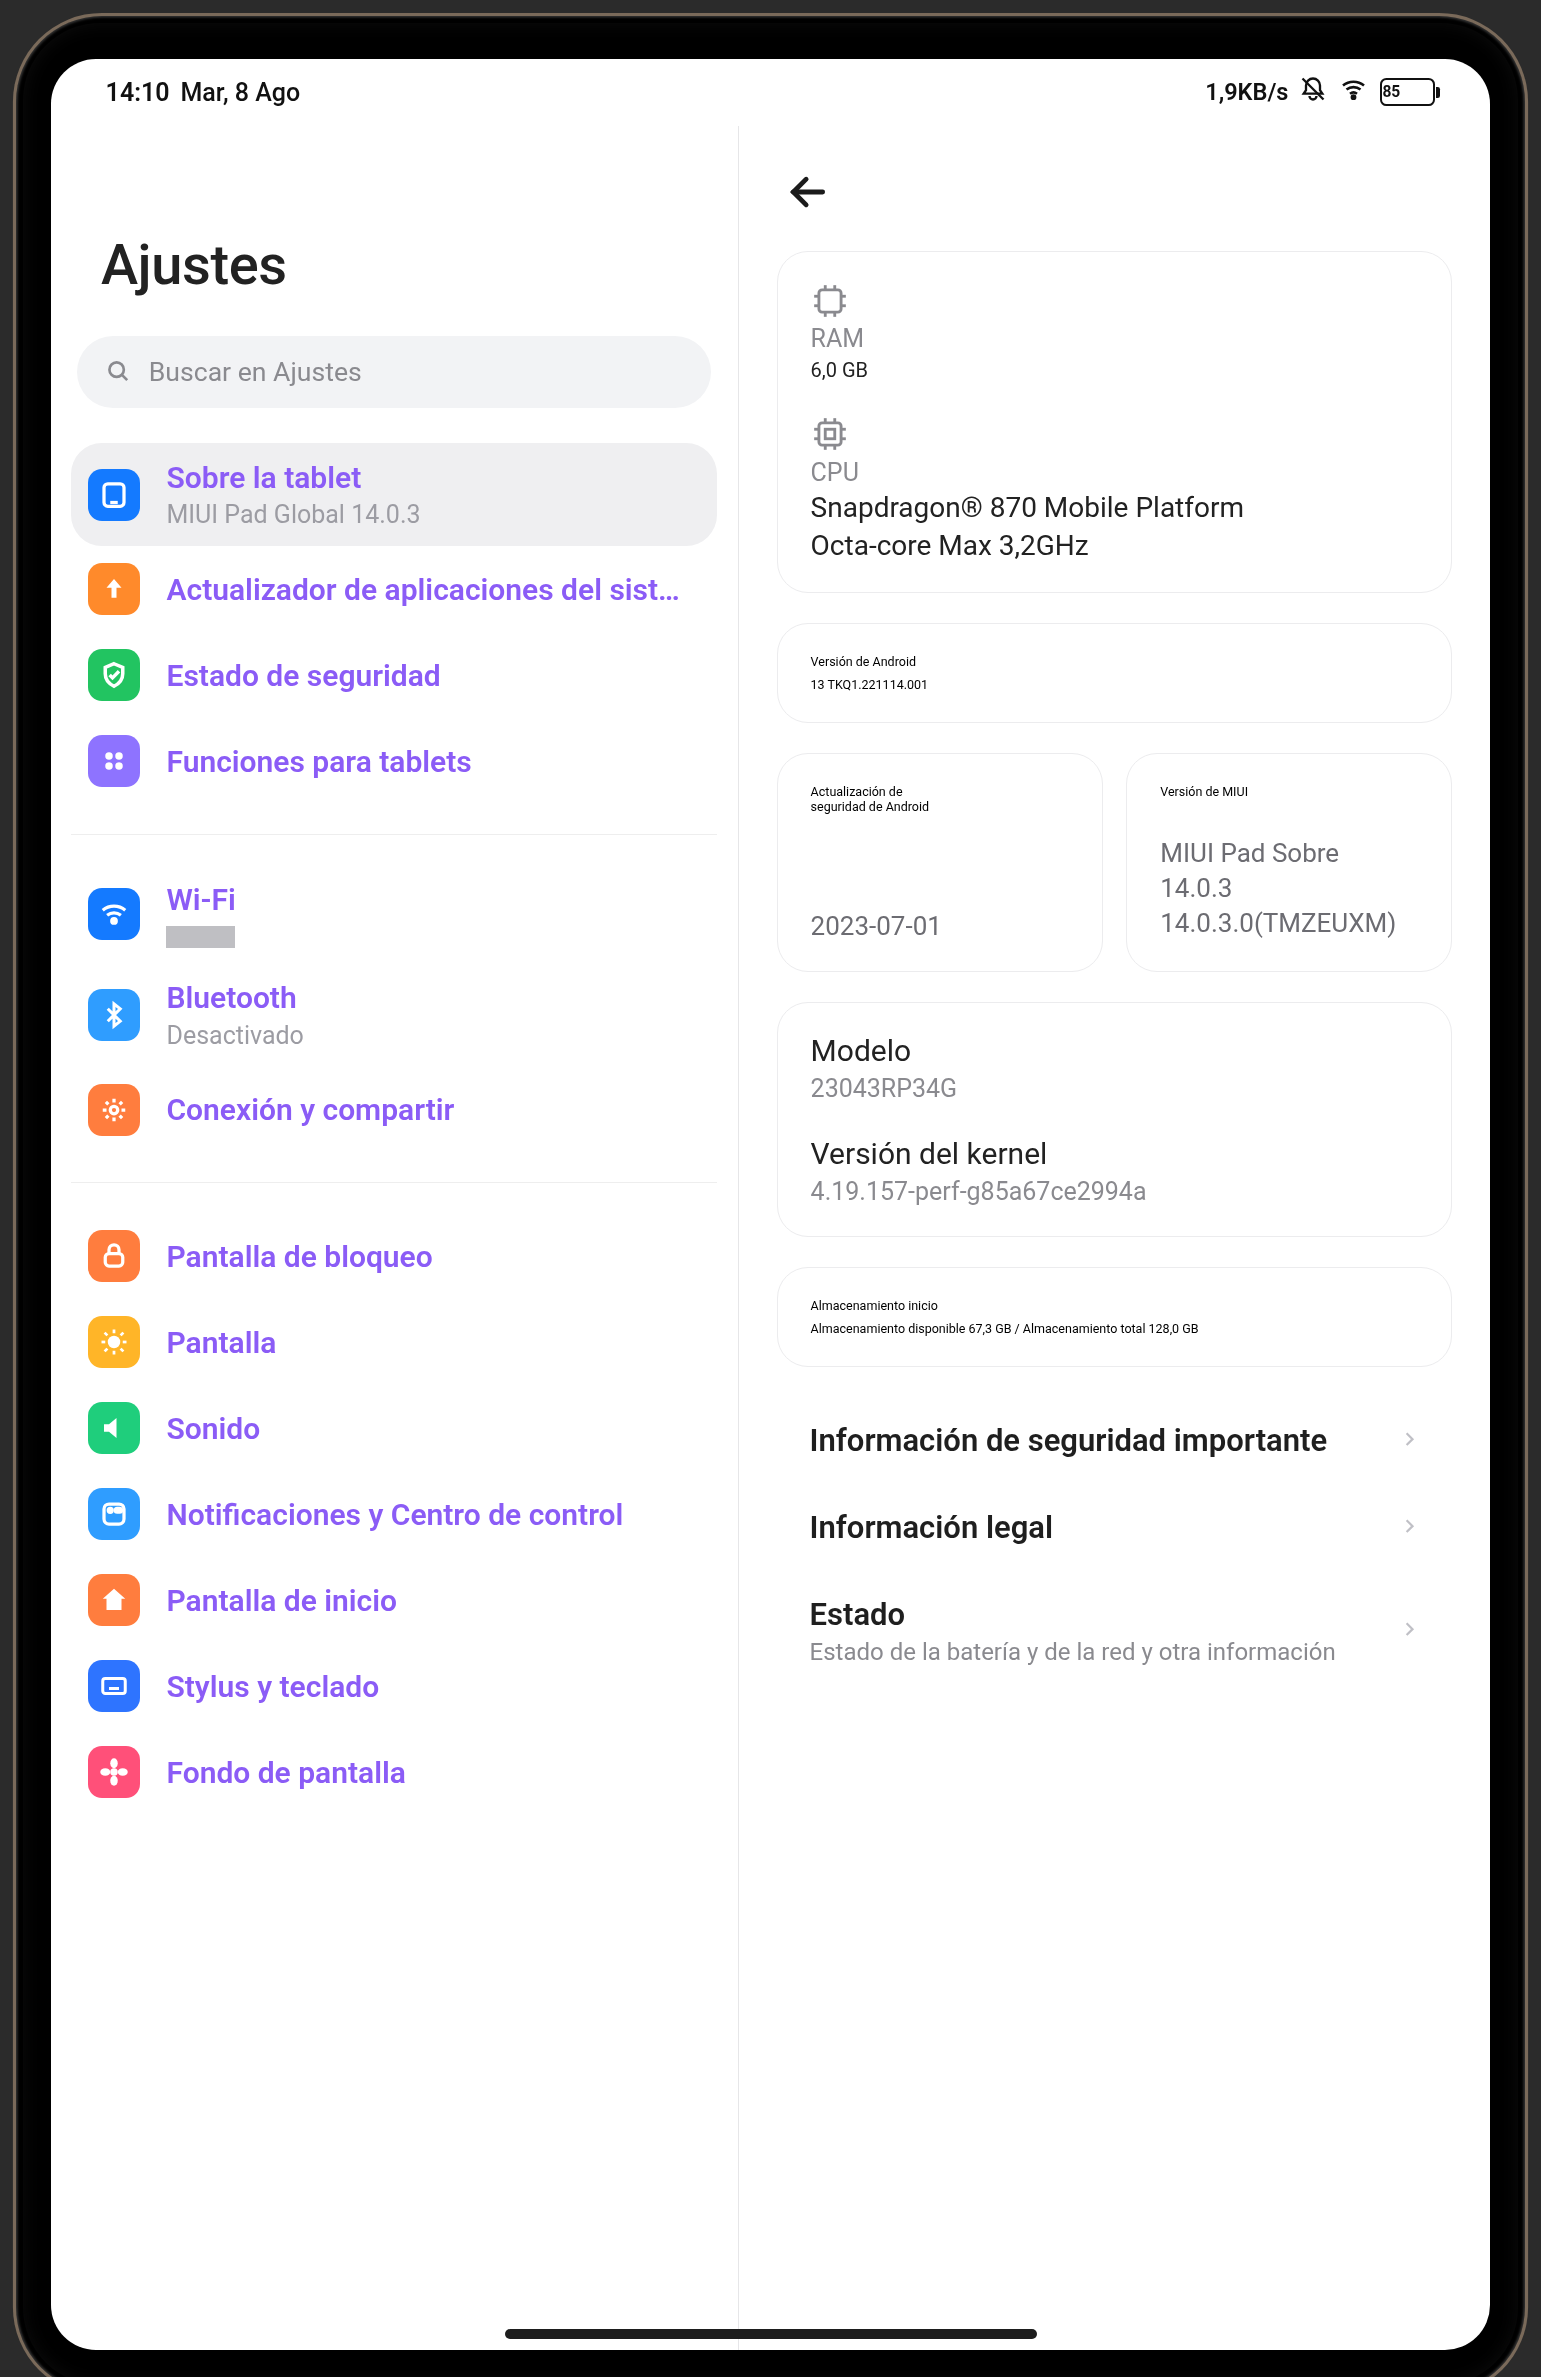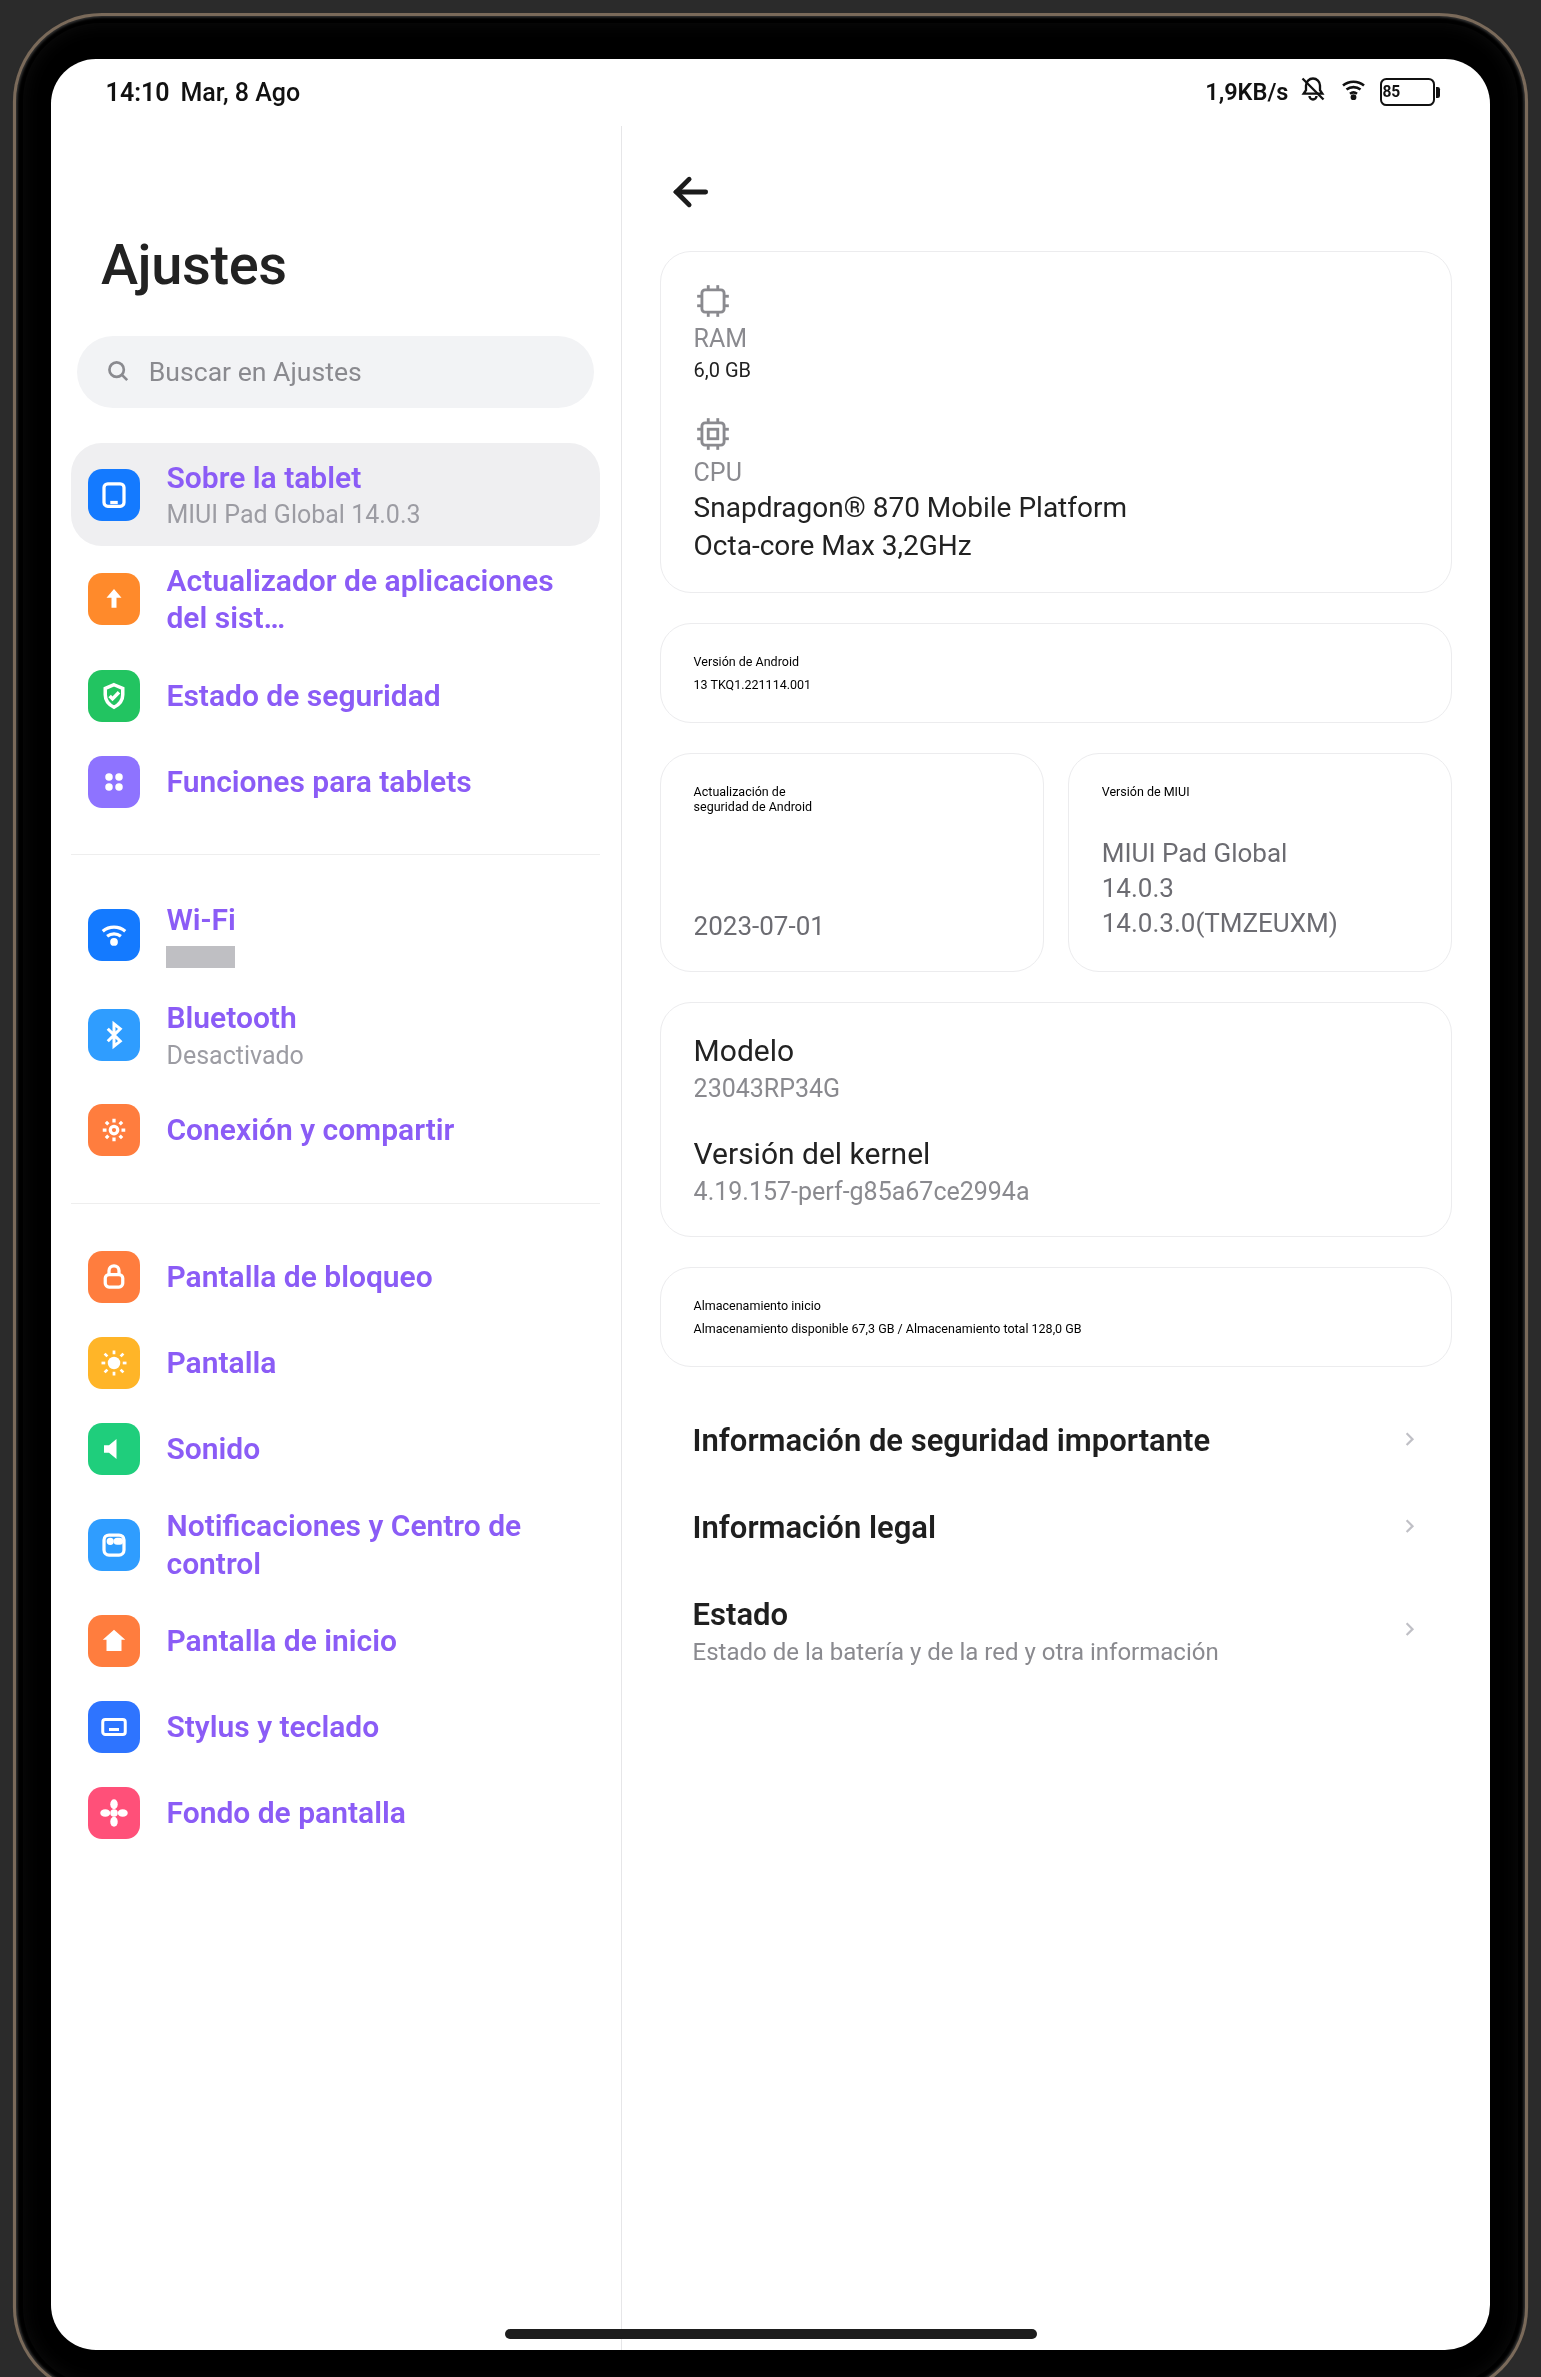--- a/index.html
+++ b/index.html
@@ -12,21 +12,21 @@
 
 
 .statusbar { height:67px; display:flex; align-items:center; justify-content:space-between; padding:0 55px; font-size:25px; font-weight:600; color:#111; }
 .statusbar .right { display:flex; align-items:center; gap:11px; font-size:23.5px; }
 .statusbar svg, .statusbar .batt { height:28px; }
 .batt { display:inline-flex; align-items:center; border:2.3px solid #111; border-radius:6.3px; width:55px; height:28px; position:relative; font-size:15.6px; font-weight:700; justify-content:flex-start; }
 .batt::after { content:""; position:absolute; right:-6.3px; top:7px; width:3.9px; height:11px; background:#111; border-radius:0 2.3px 2.3px 0; }
 
 
 .split { flex:1; display:flex; overflow:hidden; }
-.sidebar { width:571px; border-right:0.8px solid #e6e6e8; padding:0 20.3px 0 20.3px; overflow:hidden; position:relative; }
+.sidebar { width:688px; border-right:0.8px solid #e6e6e8; padding:0 20.3px 0 20.3px; overflow:hidden; position:relative; }
 .content { flex:1; display:flex; flex-direction:column; overflow:hidden; }
 
 
 .title { font-size:56px; font-weight:500; color:#222; padding:106px 0 38px 30px; letter-spacing:-0.4px; }
 .search { background:#f2f3f5; border-radius:47px; height:72px; display:flex; align-items:center; gap:17px; padding:0 28px; margin:0 6.3px 31px 6.3px; color:#8a8a8f; font-size:26.6px; }
 .search svg { flex:0 0 26.6px; }
 
 .sec { padding:4.7px 0 7.8px 0; }
 .sec + .sec { border-top:0.8px solid #eee; margin-top:22px; padding-top:30px; }
 .item { display:flex; align-items:center; gap:26.6px; padding:15.6px 20.3px 15.6px 17px; border-radius:31px; min-height:86px; cursor:pointer; }
@@ -375,21 +375,21 @@
 
           <div class="twocol">
             <div class="card">
               <div class="ktitle">Actualización de</div>
               <div class="ktitle">seguridad de Android</div>
               <div class="kval" style="color:#6c6c72;font-size:26px">2023-07-01</div>
             </div>
             <div class="card">
               <div class="ktitle">Versión de MIUI</div>
               <div class="kval multi" style="color:#6c6c72">
-                <div>MIUI Pad Global</div>
+                <div>MIUI Pad Sobre</div>
                 <div>14.0.3</div>
                 <div>14.0.3.0(TMZEUXM)</div>
               </div>
             </div>
           </div>
 
           <div class="card">
             <div class="blk">
               <div class="ktitle">Modelo</div>
               <div class="klabel" style="margin-top:6.3px">23043RP34G</div>

